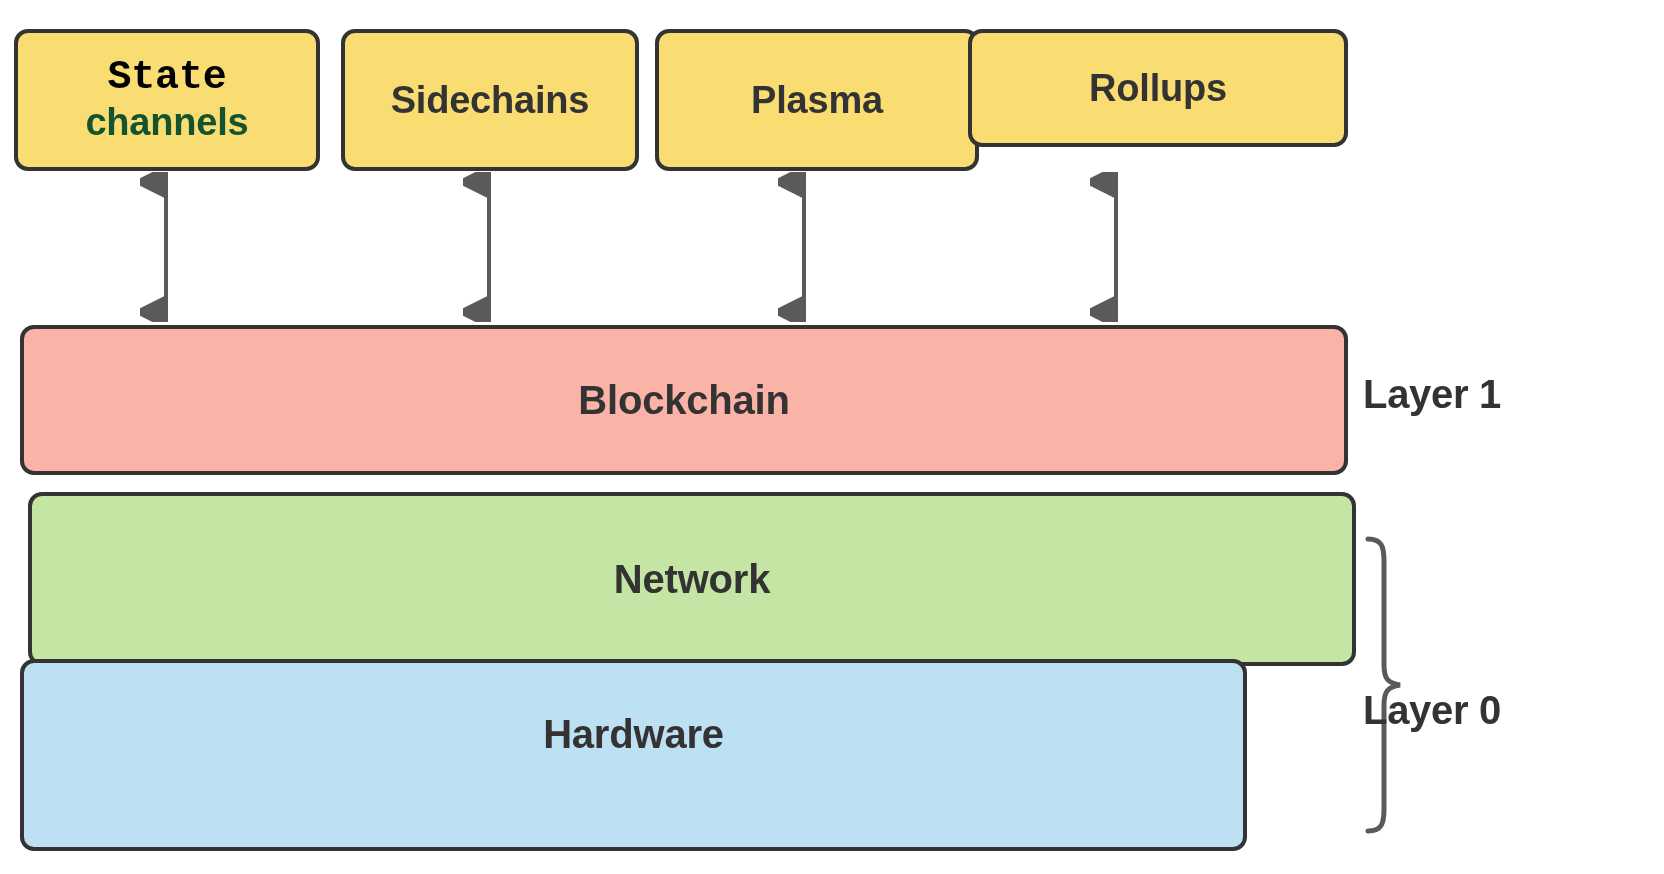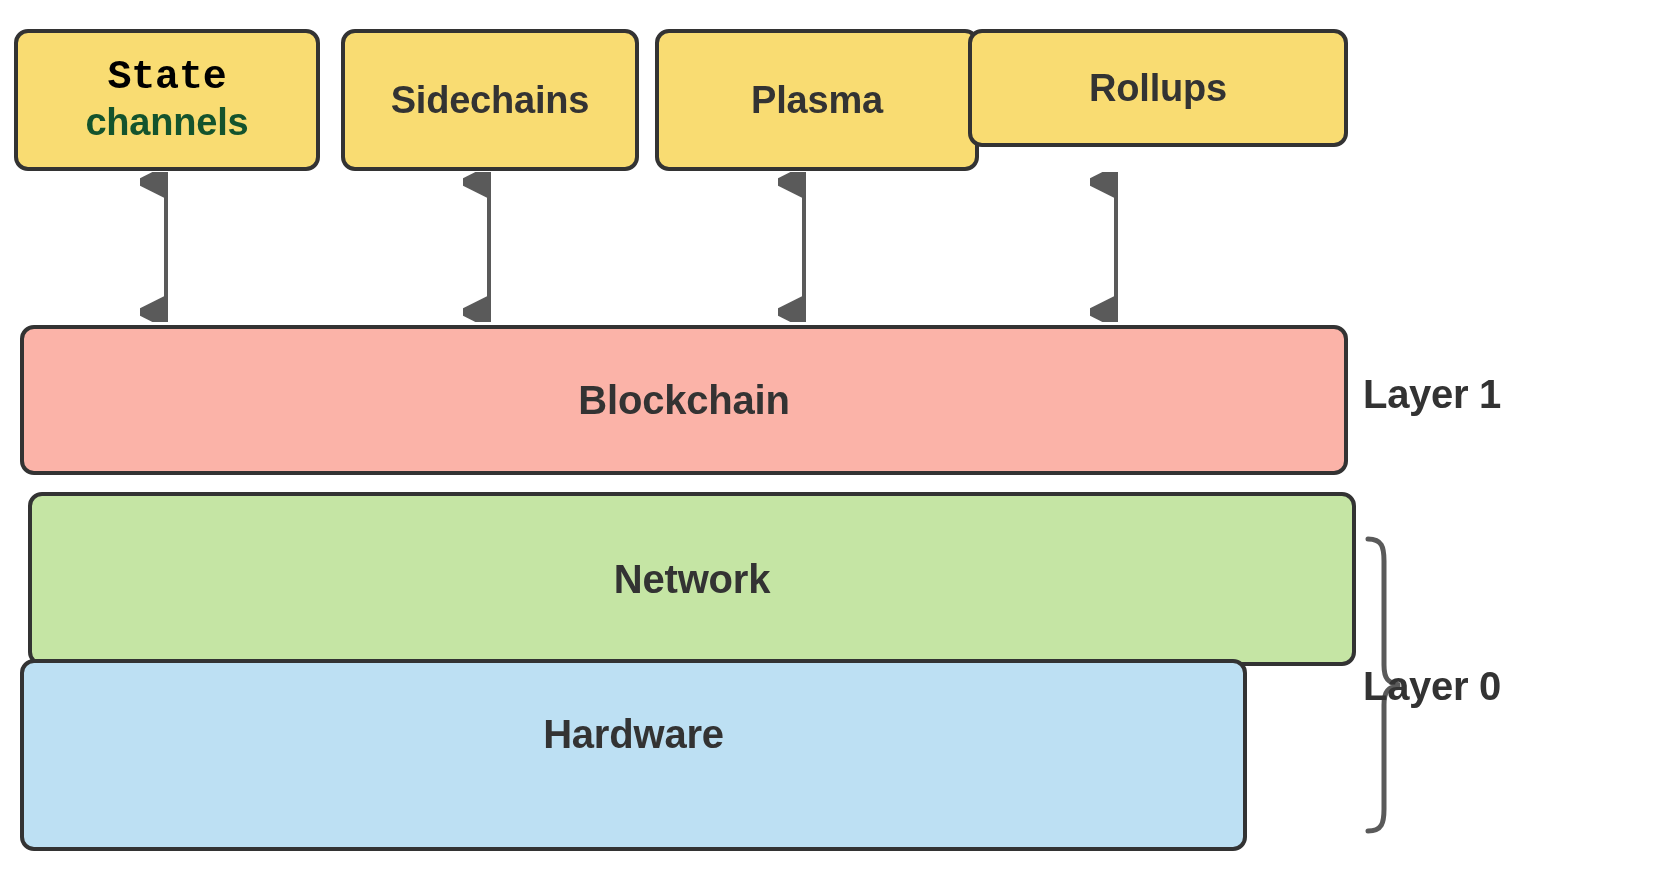--- a/index.html
+++ b/index.html
@@ -158,15 +158,15 @@
              L24,130
              C24,144 28,148 40,150
              C28,152 24,156 24,170
              L24,274
              C24,288 22,296 8,296" fill="none" stroke="#5a5a5a" stroke-width="5" stroke-linecap="round"></path>
   </svg>
 
 
   <div class="layer-label" style="left:1363px; top:372px;">Layer 1</div>
 
-  <div class="layer-label" style="left:1363px; top:664px;">Layer 0</div>
+  <div class="layer-label" style="left:1363px; top:688px;">Layer 0</div>
 
 </div>
 
 </body></html>

